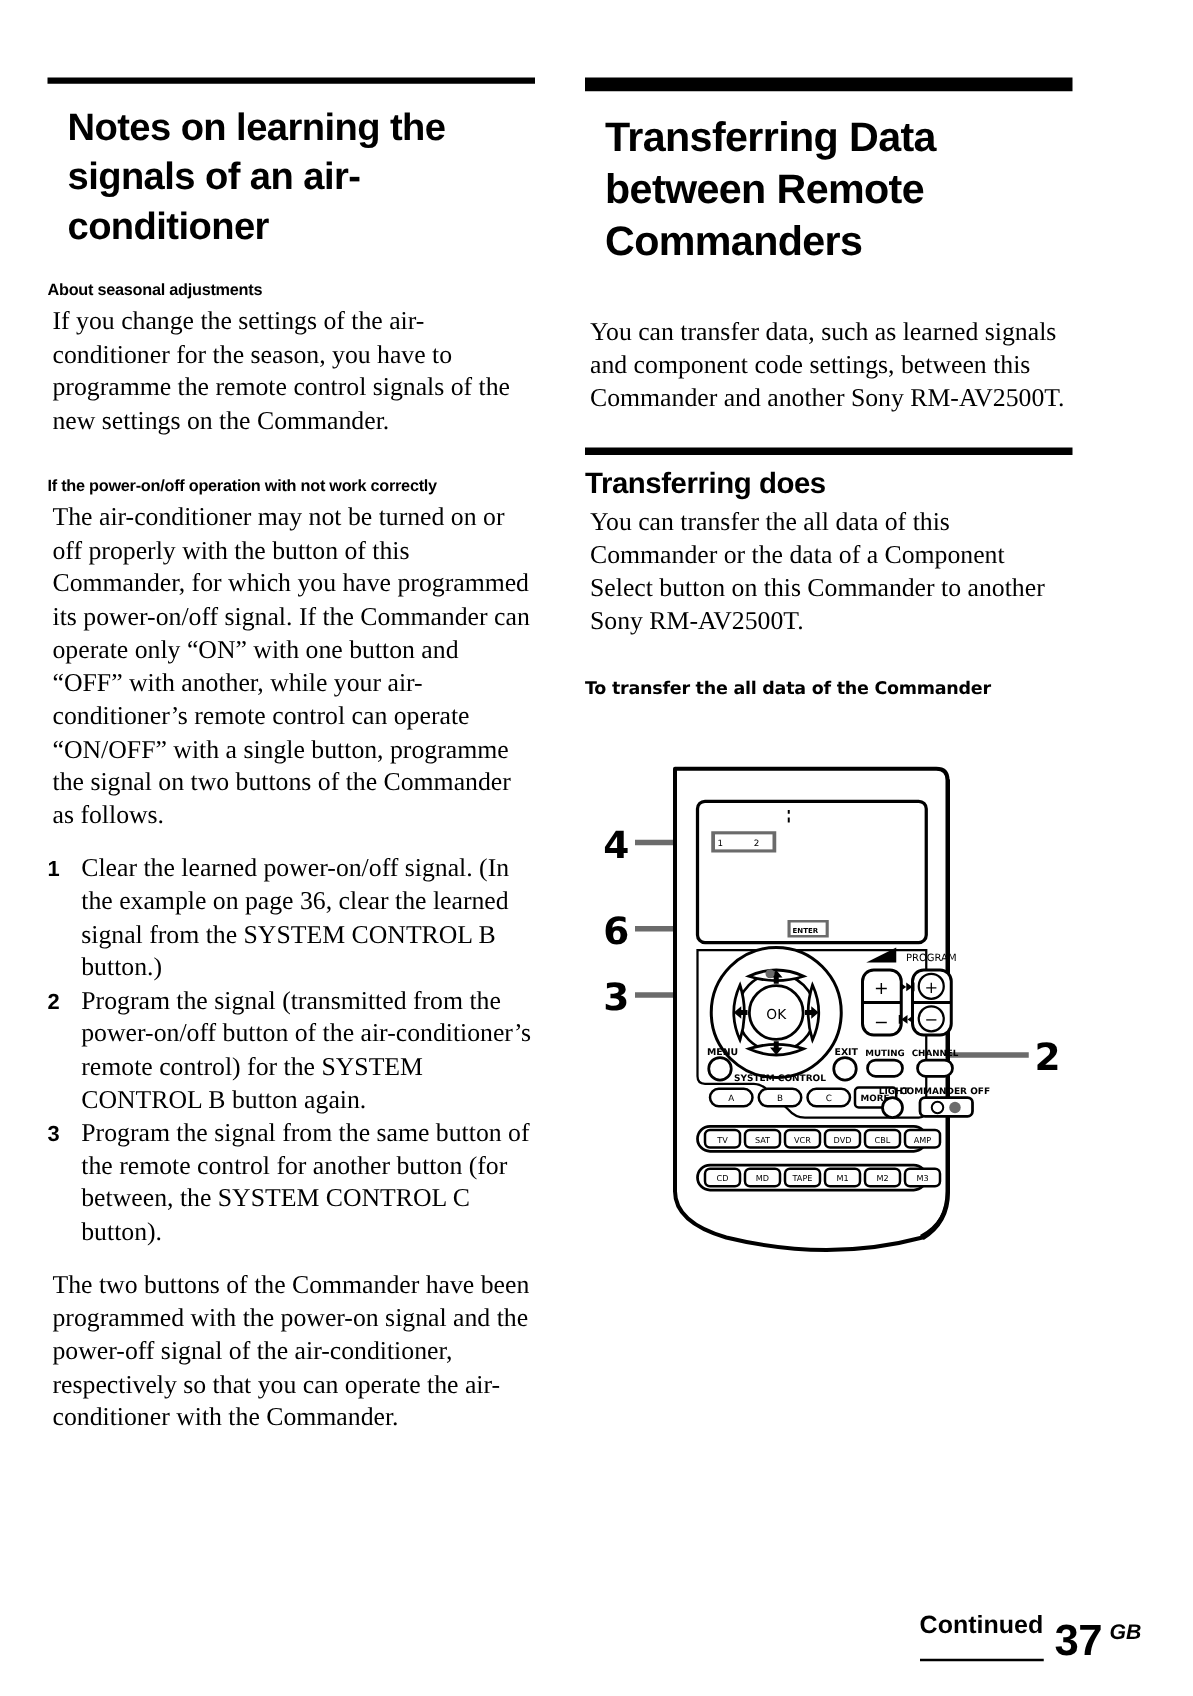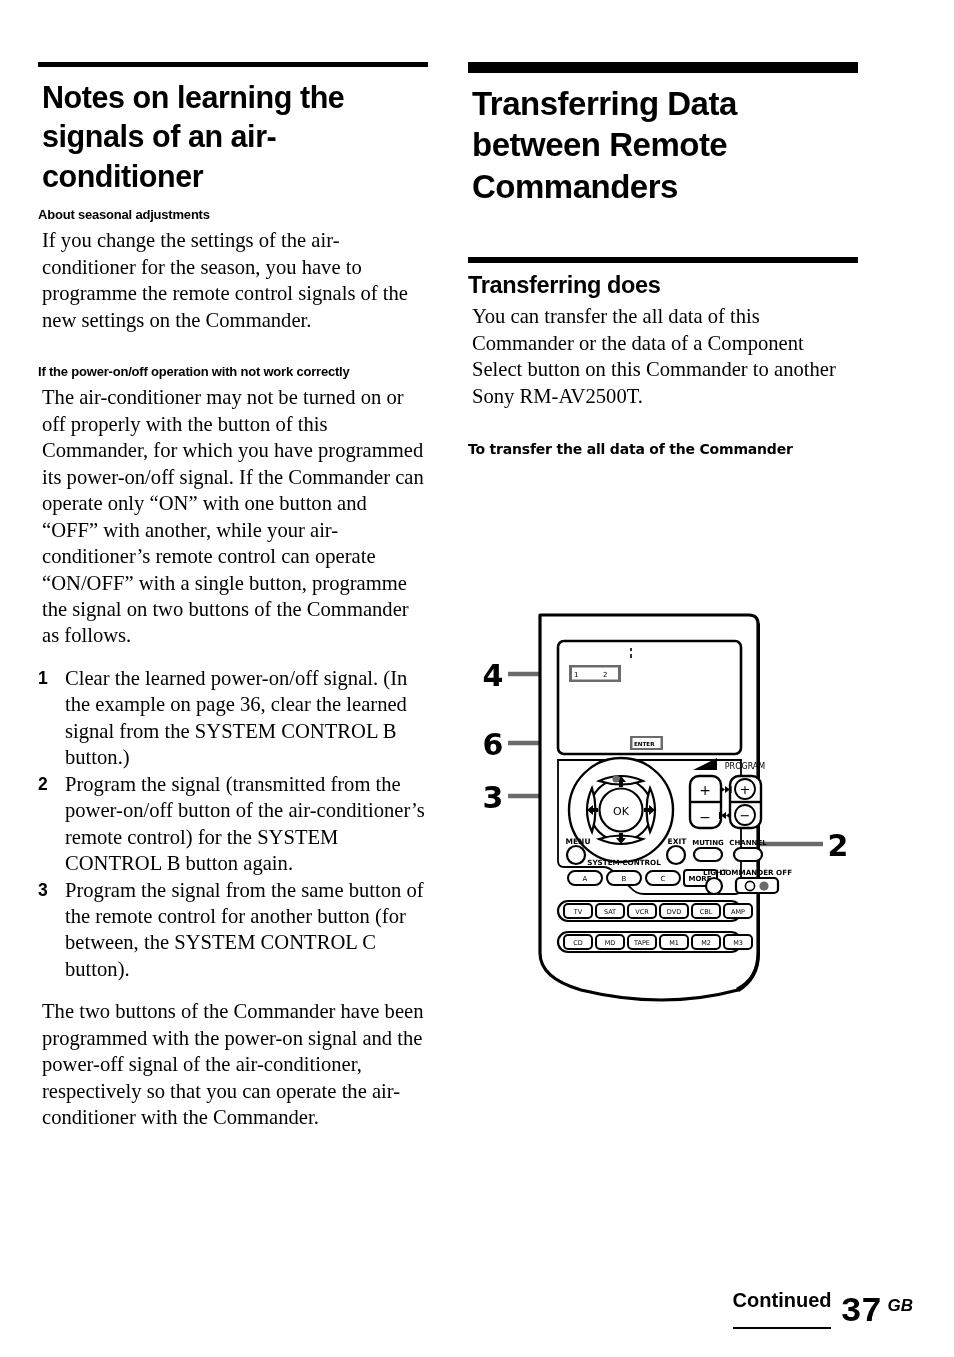--- a/index.html
+++ b/index.html
@@ -56,21 +56,21 @@
     margin: 26px 0 8px 0;
   }
 
   
   h1.chapter-title {
     font-family: "Liberation Sans", sans-serif;
     font-weight: bold;
     font-size: 30.5px;
     line-height: 1.29;
     letter-spacing: -0.45px;
-    margin: 4px;
+    margin: 16px;
     padding: 0;
   }
   h1.chapter-title.big {
     font-size: 33px;
     line-height: 1.25;
     letter-spacing: -0.5px;
   }
   h2.section-head {
     font-family: "Liberation Sans", sans-serif;
     font-weight: bold;
@@ -155,21 +155,21 @@
   }
   .footer .continued {
     font-family: "Liberation Sans", sans-serif;
     font-weight: bold;
     font-size: 20px;
     border-bottom: 2.6px solid #000;
     padding-bottom: 16px;
     line-height: 1.1;
   }
   .footer .pageno {
-    font-family: Liberation Mono, monospace;
+    font-family: Liberation Sans, sans-serif;
     font-weight: bold;
     font-size: 35px;
     line-height: 0.95;
     letter-spacing: -0.5px;
   }
   .footer .gb {
     font-family: "Liberation Sans", sans-serif;
     font-weight: bold;
     font-style: italic;
     font-size: 17px;
@@ -225,20 +225,21 @@
   </div>
 
   <div class="col-right">
 
     <div class="rule-thick"></div>
 
     <h1 class="chapter-title big">Transferring Data between Remote Commanders</h1>
 
     <div class="gap-md"></div>
 
+    <p class="body">You can transfer data, such as learned signals and component code settings, between this Commander and another Sony RM-AV2500T.</p>
 
     <div class="rule-mid"></div>
 
     <h2 class="section-head">Transferring does</h2>
 
     <p class="body">You can transfer the all data of this Commander or the data of a Component Select button on this Commander to another Sony RM-AV2500T.</p>
 
     <div class="gap-lg"></div>
 
     <h3 class="sub-head-dv">To transfer the all data of the Commander</h3>

